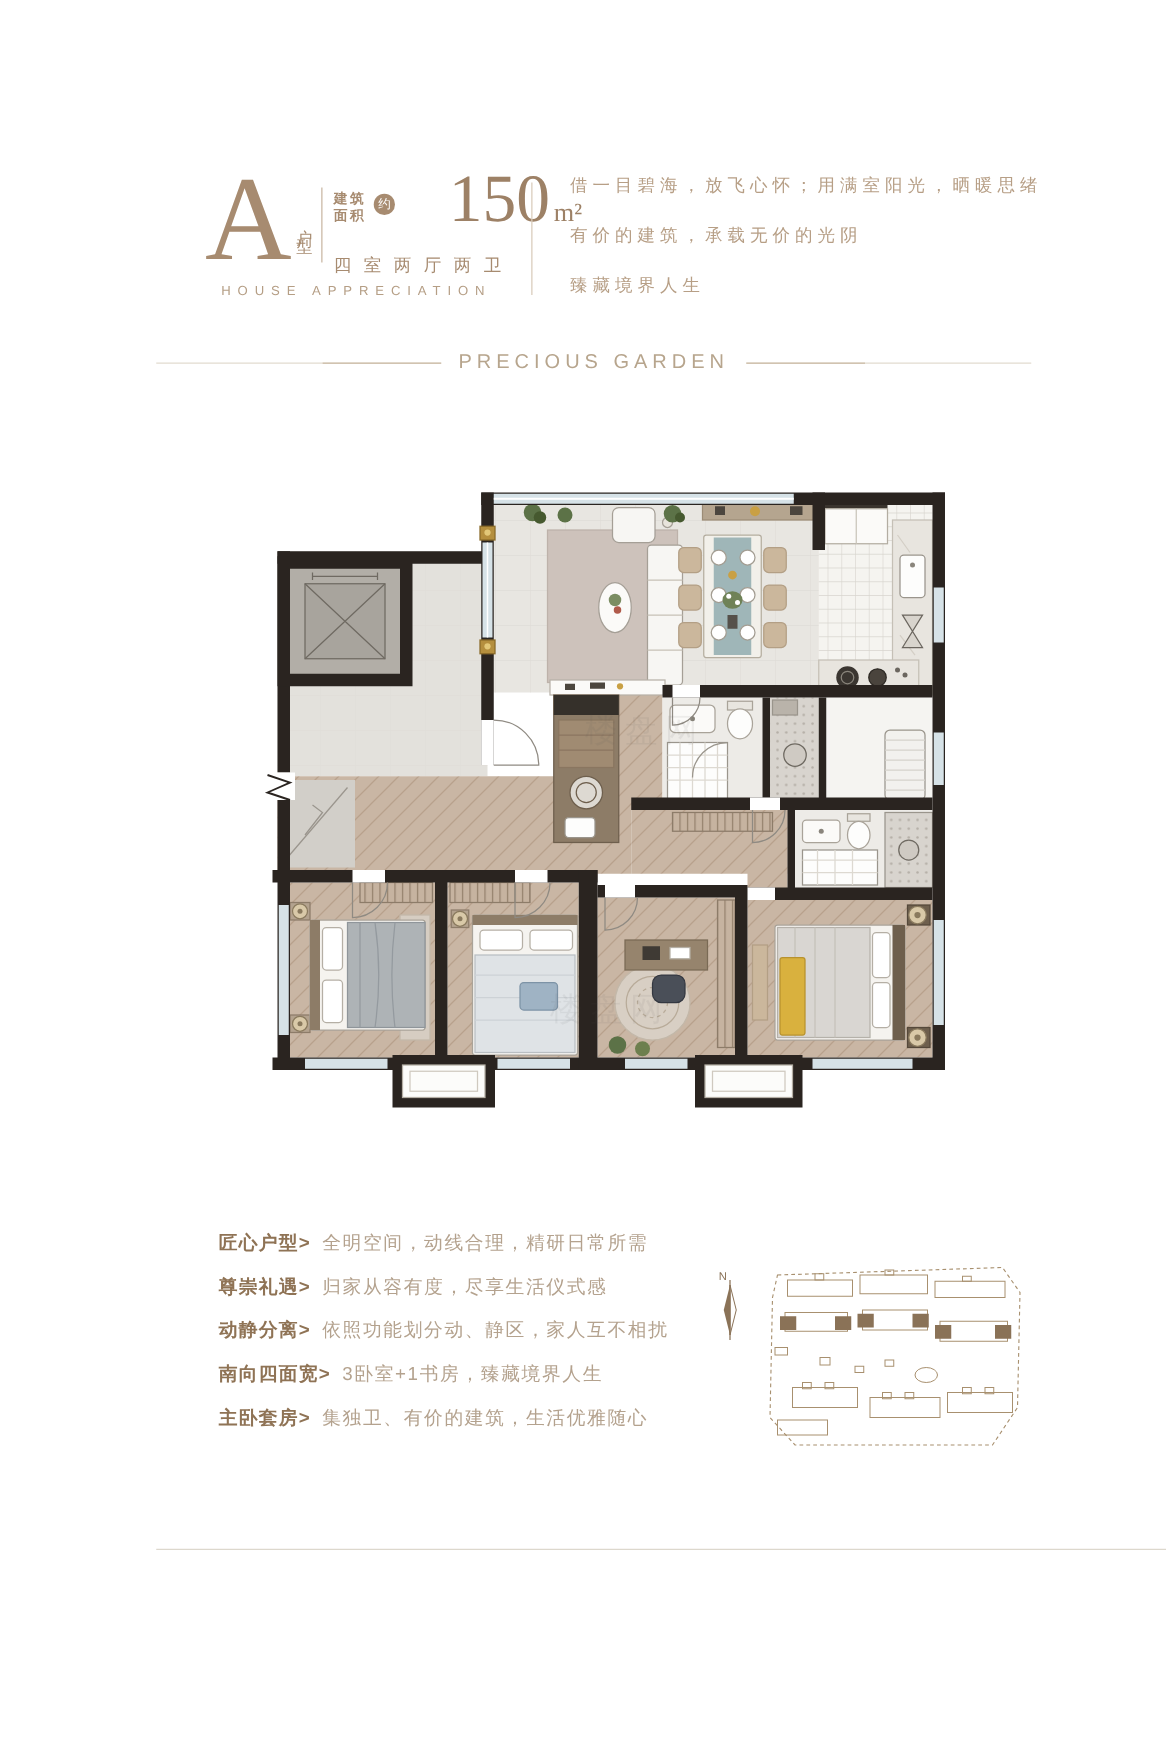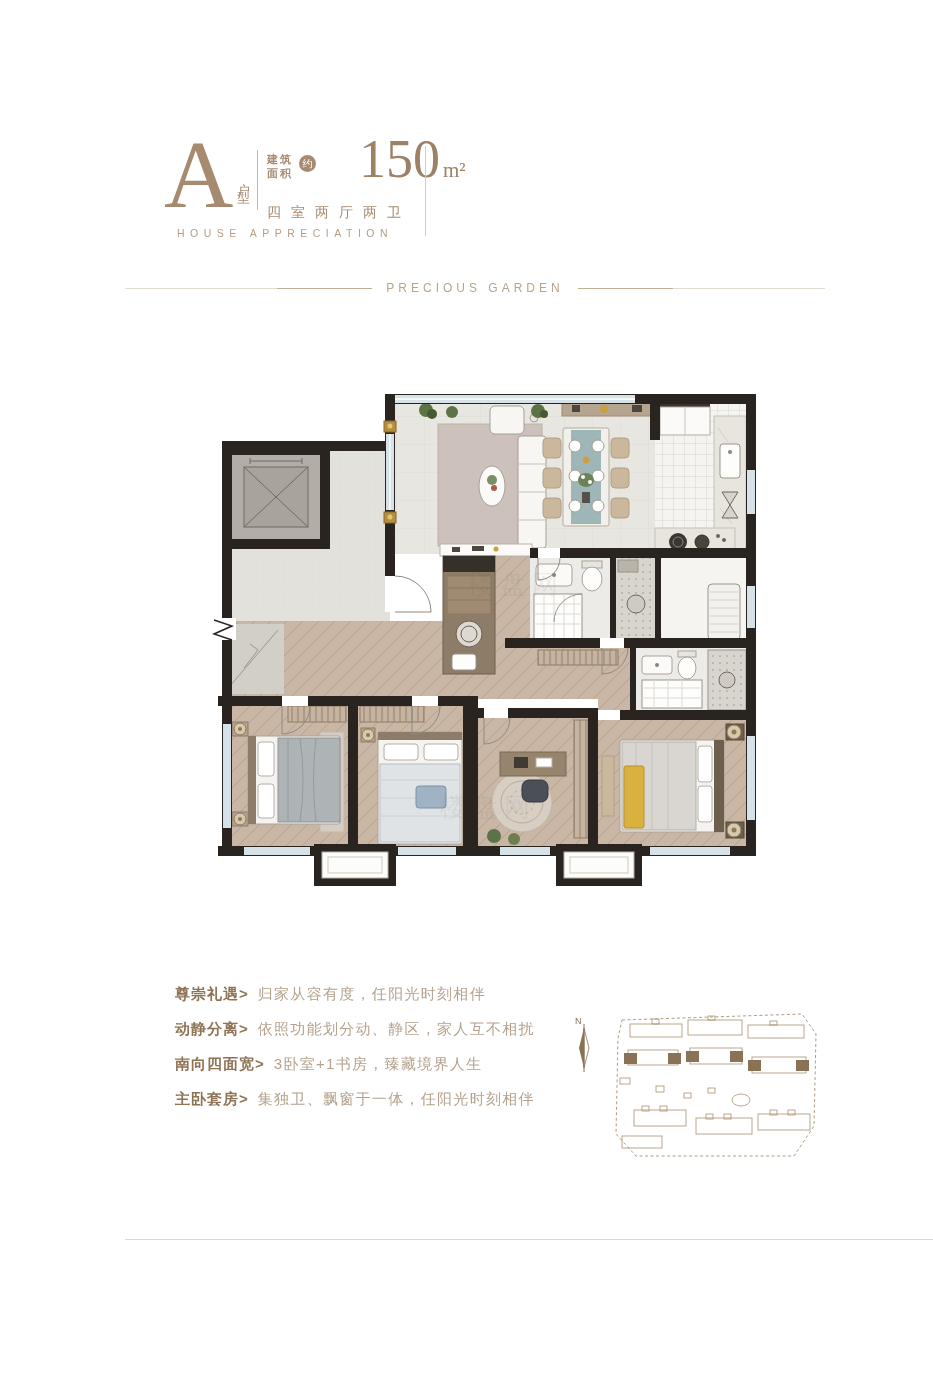--- a/index.html
+++ b/index.html
@@ -20,21 +20,21 @@
   .sub-en{left:177px;top:227px;font-size:10.5px;letter-spacing:5.5px;color:#b59e85;white-space:nowrap;text-align:right;}
   .vline2{left:425px;top:146px;width:1px;height:90px;background:#d9cbbb;}
   .tagline{left:456px;top:140px;}
   .tagline div{font-family:"DejaVu Serif",serif;font-size:14px;letter-spacing:4px;color:#b79f86;
                margin-bottom:22px;white-space:nowrap;}
 
   
   .divider{left:125px;top:281px;width:700px;display:flex;align-items:center;}
   .dv-thin{flex:1;height:1px;background:#e2dbd0;}
   .dv-dark{width:95px;height:1px;background:#c2b096;}
-  .dv-text{margin:0 14px;font-size:12px;letter-spacing:4px;color:#b7a58d;white-space:nowrap;}
+  .dv-text{margin:0 14px;font-size:16px;letter-spacing:4px;color:#b7a58d;white-space:nowrap;}
 
   
   .features{left:175px;top:985px;}
   .feat-row{height:21px;margin-bottom:14px;font-size:15px;white-space:nowrap;}
   .feat-label{font-weight:bold;color:#8f7355;letter-spacing:1px;margin-right:9px;}
   .feat-desc{color:#b4a28e;letter-spacing:1.3px;}
 
   
   .footer-line{left:125px;top:1239px;width:808px;height:1px;background:#ddd8cd;}
   .footer-text{left:125px;top:1247px;font-size:7.5px;letter-spacing:0.3px;color:#d6cfc0;white-space:nowrap;}
@@ -50,20 +50,25 @@
   <div class="abs area-cn">
     <div>建筑</div>
     <div>面积</div>
   </div>
   <div class="abs circle-yue">约</div>
   <div class="abs num150"><span>150</span><span class="unit">m²</span></div>
   <div class="abs layout-cn">四室两厅两卫</div>
   <div class="abs sub-en">HOUSE APPRECIATION</div>
   <div class="abs vline2"></div>
 
+  <div class="abs tagline">
+    <div>借一目碧海，放飞心怀；用满室阳光，晒暖思绪</div>
+    <div>有价的建筑，承载无价的光阴</div>
+    <div>臻藏境界人生</div>
+  </div>
 
   <div class="abs divider">
     <div class="dv-thin"></div>
     <div class="dv-dark"></div>
     <div class="dv-text">PRECIOUS GARDEN</div>
     <div class="dv-dark"></div>
     <div class="dv-thin"></div>
   </div>
 
   <svg class="abs" style="left:200px;top:388px;" width="560" height="505" viewBox="0 0 560 505">
@@ -358,24 +363,25 @@
       <path d="M338 170 L338 192 A22 22 0 0 0 360 170"></path>
     </g>
 
     <g font-family="Liberation Sans, sans-serif" fill="#555555">
       <text x="268" y="205" font-size="26" letter-spacing="6" opacity="0.08">楼盘网</text>
       <text x="240" y="428" font-size="26" letter-spacing="6" opacity="0.07">楼盘网</text>
     </g>
   </svg>
 
   <div class="abs features">
-    <div class="feat-row"><span class="feat-label">尊崇礼遇&gt;</span><span class="feat-desc">归家从容有度，任阳光时刻相伴</span></div>
+    <div class="feat-row"><span class="feat-label">匠心户型&gt;</span><span class="feat-desc">全明空间，动线合理，精研日常所需</span></div>
+    <div class="feat-row"><span class="feat-label">尊崇礼遇&gt;</span><span class="feat-desc">归家从容有度，尽享生活仪式感</span></div>
     <div class="feat-row"><span class="feat-label">动静分离&gt;</span><span class="feat-desc">依照功能划分动、静区，家人互不相扰</span></div>
     <div class="feat-row"><span class="feat-label">南向四面宽&gt;</span><span class="feat-desc">3卧室+1书房，臻藏境界人生</span></div>
-    <div class="feat-row"><span class="feat-label">主卧套房&gt;</span><span class="feat-desc">集独卫、飘窗于一体，任阳光时刻相伴</span></div>
+    <div class="feat-row"><span class="feat-label">主卧套房&gt;</span><span class="feat-desc">集独卫、有价的建筑，生活优雅随心</span></div>
   </div>
 
   <svg class="abs" style="left:556px;top:1008px;" width="300" height="175" viewBox="0 0 300 175">
     <g>
       <text x="19" y="16" font-size="9" fill="#8a7257" font-family="Liberation Sans, sans-serif">N</text>
       <line x1="28" y1="16" x2="28" y2="64" stroke="#8a7257" stroke-width="1"></line>
       <polygon points="28,20 23,40 28,60" fill="#8a7257"></polygon>
       <polygon points="28,20 33,40 28,60" fill="none" stroke="#8a7257" stroke-width="0.8"></polygon>
     </g>
     <g stroke="#a8906f" fill="none" stroke-width="0.9">

